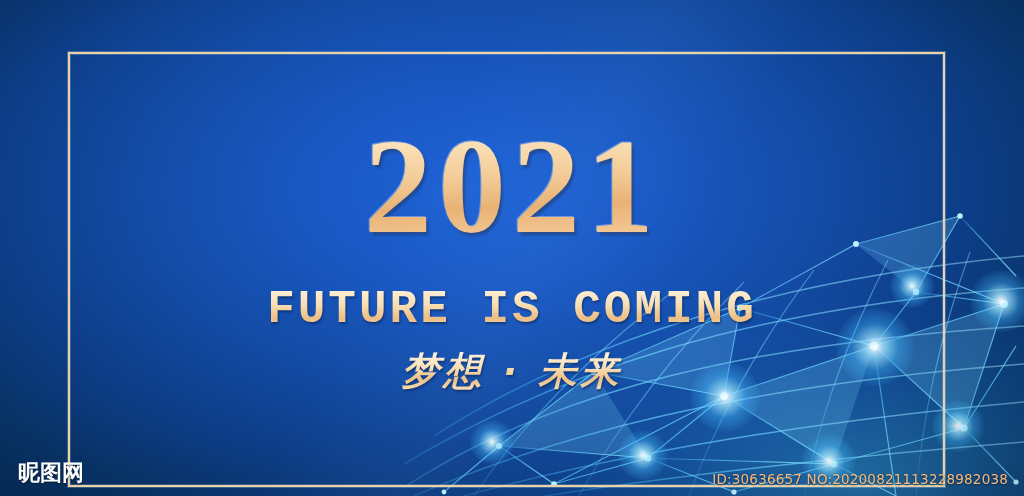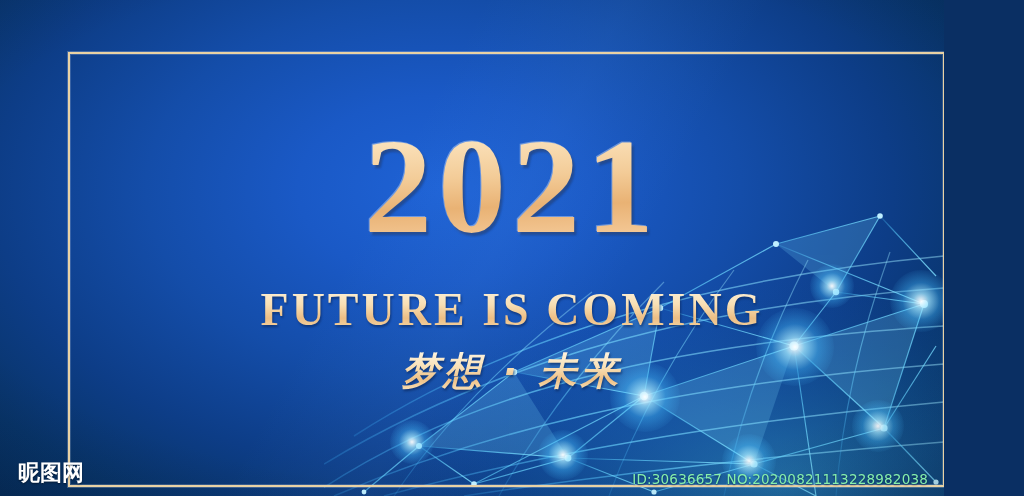--- a/index.html
+++ b/index.html
@@ -2,21 +2,21 @@
 <html><head>
 <meta charset="utf-8">
 <style>
   html, body {
     margin: 0;
     padding: 0;
     background: #0a2f63;
   }
   #poster {
     position: relative;
-    width: 944px;
+    width: 1024px;
     height: 496px;
     overflow: hidden;
     font-family: "Liberation Sans", sans-serif;
     background: #0a3a74;
   }
 
   
   .bg-base {
     position: absolute;
     inset: 0;
@@ -114,21 +114,21 @@
     color: transparent;
     -webkit-text-fill-color: transparent;
     filter: drop-shadow(2px 3px 1px rgba(12,40,92,0.55))
             drop-shadow(-1px -1px 0px rgba(255,255,255,0.35));
   }
   .tagline {
     position: absolute;
     left: 0;
     top: 287px;
     width: 1024px;
-    font-family: Liberation Serif, serif;
+    font-family: Liberation Mono, monospace;
     font-weight: bold;
     font-size: 46px;
     line-height: 1;
     letter-spacing: 3px;
     background: linear-gradient(180deg,
         #fdf2dc 0%,
         #f8dfb4 38%,
         #edbe84 68%,
         #f8ddb0 100%);
     -webkit-background-clip: text;
@@ -183,21 +183,21 @@
     font-size: 18px;
     letter-spacing: 0px;
     text-shadow: 0 1px 2px rgba(0,0,0,0.45);
   }
   .idcode {
     position: absolute;
     right: 16px;
     bottom: 9px;
     font-family: "DejaVu Sans", sans-serif;
     font-size: 13.5px;
-    color: #86efac;
+    color: #fdba74;
     letter-spacing: 0.2px;
     text-shadow: 0 1px 2px rgba(0,20,50,0.65);
   }
 </style>
 </head>
 <body>
 
 <div id="poster">
 
   <div class="bg-base"></div>

